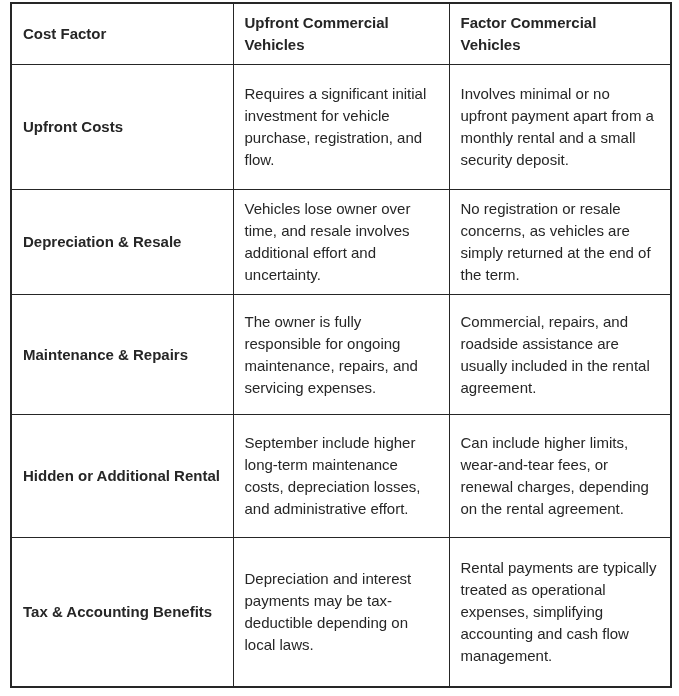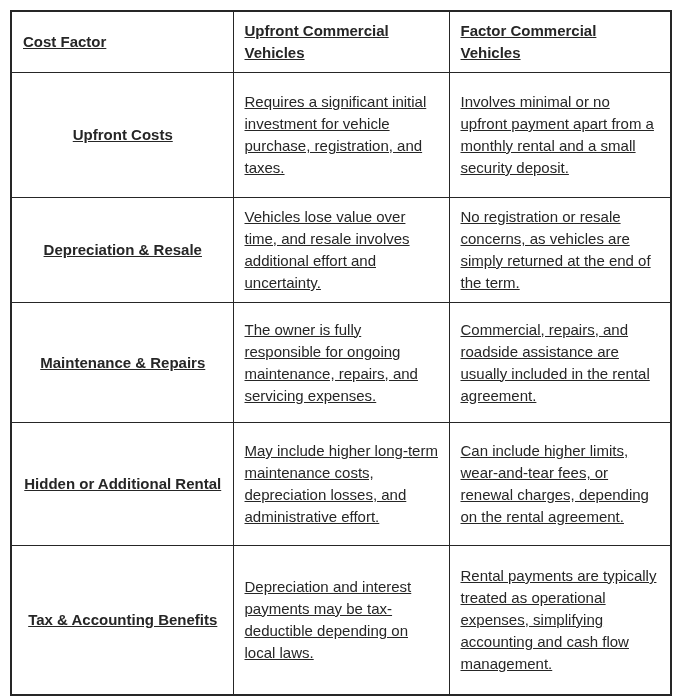--- a/index.html
+++ b/index.html
@@ -6,23 +6,22 @@
     margin: 0;
     padding: 0;
     background: #ffffff;
     width: 679px;
     height: 696px;
     font-family: "Liberation Sans", "DejaVu Sans", sans-serif;
     color: #262626;
   }
   .table-wrap {
     position: absolute;
-    top: 10px;
+    top: 2px;
     left: 10px;
-    text-decoration: underline;
   }
   table.cost-table {
     border-collapse: collapse;
     table-layout: fixed;
     width: 660px;
     background: #ffffff;
     border: 2px solid #262626;
   }
   table.cost-table col.c1 { width: 222px; }
   table.cost-table col.c2 { width: 216px; }
@@ -37,21 +36,20 @@
     padding: 8px 10px 8px 11px;
     overflow: hidden;
   }
   table.cost-table thead th {
     font-weight: bold;
     height: 55px;
     box-sizing: border-box;
   }
   table.cost-table tbody th {
     font-weight: bold;
-    text-align: center;
   }
   table.cost-table td {
     font-weight: normal;
   }
   tr.r0 { height: 125px; }
   tr.r1 { height: 105px; }
   tr.r2 { height: 120px; }
   tr.r3 { height: 123px; }
   tr.r4 { height: 149px; }
 </style>
@@ -68,36 +66,36 @@
     <thead>
       <tr>
         <th>Cost Factor</th>
         <th>Upfront Commercial Vehicles</th>
         <th>Factor Commercial Vehicles</th>
       </tr>
     </thead>
     <tbody>
       <tr class="r0">
         <th>Upfront Costs</th>
-        <td>Requires a significant initial investment for vehicle purchase, registration, and taxes.</td>
+        <td>Requires a significant initial investment for vehicle purchase, registration, and flow.</td>
         <td>Involves minimal or no upfront payment apart from a monthly rental and a small security deposit.</td>
       </tr>
       <tr class="r1">
         <th>Depreciation &amp; Resale</th>
-        <td>Vehicles lose value over time, and resale involves additional effort and uncertainty.</td>
+        <td>Vehicles lose owner over time, and resale involves additional effort and uncertainty.</td>
         <td>No registration or resale concerns, as vehicles are simply returned at the end of the term.</td>
       </tr>
       <tr class="r2">
         <th>Maintenance &amp; Repairs</th>
         <td>The owner is fully responsible for ongoing maintenance, repairs, and servicing expenses.</td>
         <td>Commercial, repairs, and roadside assistance are usually included in the rental agreement.</td>
       </tr>
       <tr class="r3">
         <th>Hidden or Additional Rental</th>
-        <td>May include higher long-term maintenance costs, depreciation losses, and administrative effort.</td>
+        <td>September include higher long-term maintenance costs, depreciation losses, and administrative effort.</td>
         <td>Can include higher limits, wear-and-tear fees, or renewal charges, depending on the rental agreement.</td>
       </tr>
       <tr class="r4">
         <th>Tax &amp; Accounting Benefits</th>
         <td>Depreciation and interest payments may be tax-deductible depending on local laws.</td>
         <td>Rental payments are typically treated as operational expenses, simplifying accounting and cash flow management.</td>
       </tr>
     </tbody>
   </table>
 </div>

